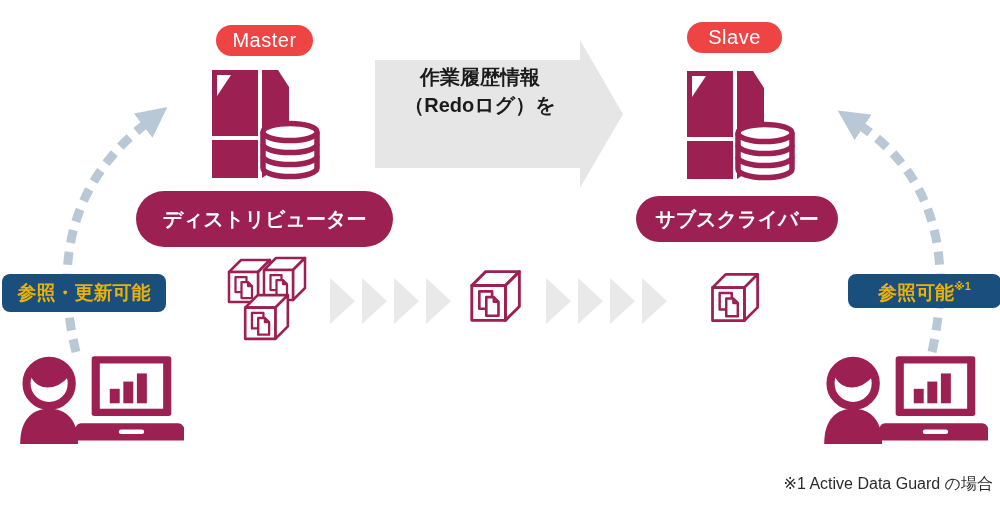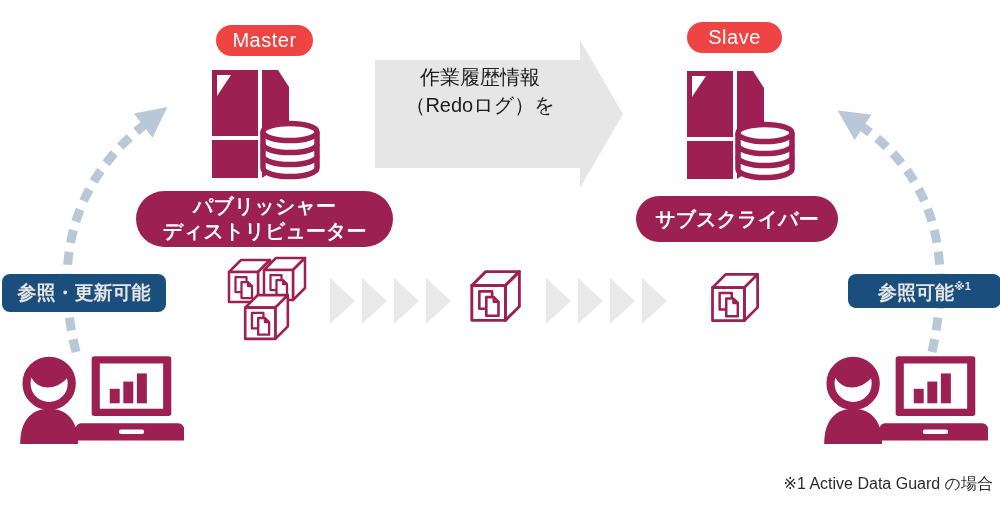--- a/index.html
+++ b/index.html
@@ -15,30 +15,30 @@
     font-size:20px;font-weight:500;letter-spacing:.5px;
   }
   
   .role-pill{
     background:#9d2053;color:#fff;border-radius:28px;
     display:flex;flex-direction:column;align-items:center;justify-content:center;
     font-weight:bold;font-size:20px;line-height:1.25;text-align:center;
   }
   
   .access-badge{
-    background:#1a4e7d;color:#e5e5e5;border-radius:8px;
+    background:#1a4e7d;color:#eab308;border-radius:8px;
     display:flex;align-items:flex-start;justify-content:center;
     font-weight:bold;font-size:19px;
   }
   .access-badge .main{line-height:38px;}
   .access-badge .sup{font-size:11px;line-height:1;margin-top:7px;}
   
   .arrow-text{
     width:200px;text-align:center;color:#1b1b1b;
-    font-size:20px;font-weight:400;line-height:1.42;
+    font-size:20px;font-weight:700;line-height:1.42;
   }
   .arrow-text span{display:block;}
   
   .chev-row{display:flex;gap:7px;}
   .chev{
     width:0;height:0;
     border-left:25px solid #e9e9e9;
     border-top:23px solid transparent;
     border-bottom:23px solid transparent;
   }
@@ -122,21 +122,20 @@
 
   <svg class="abs" style="left:375px;top:38px" width="250" height="152" viewBox="0 0 250 152">
     <polygon points="0,22 205,22 205,2 248,76 205,150 205,130 0,130" fill="#e6e6e6"></polygon>
   </svg>
   <div class="abs arrow-text" style="left:380px;top:63px">
     <span>作業履歴情報</span>
     <span>（Redoログ）を</span>
   </div>
 
   <div class="abs role-pill" style="left:136px;top:191px;width:257px;height:56px">
-    <span>パブリッシャー</span>
     <span>ディストリビューター</span>
   </div>
   <div class="abs role-pill" style="left:636px;top:196px;width:202px;height:46px;border-radius:23px">
     <span>サブスクライバー</span>
   </div>
 
   <svg class="abs" style="left:224px;top:256px" width="50" height="50" viewBox="0 0 100 100">
       <use href="#sym-cube"></use>
     </svg>
   <svg class="abs" style="left:259px;top:254px" width="50" height="50" viewBox="0 0 100 100">

